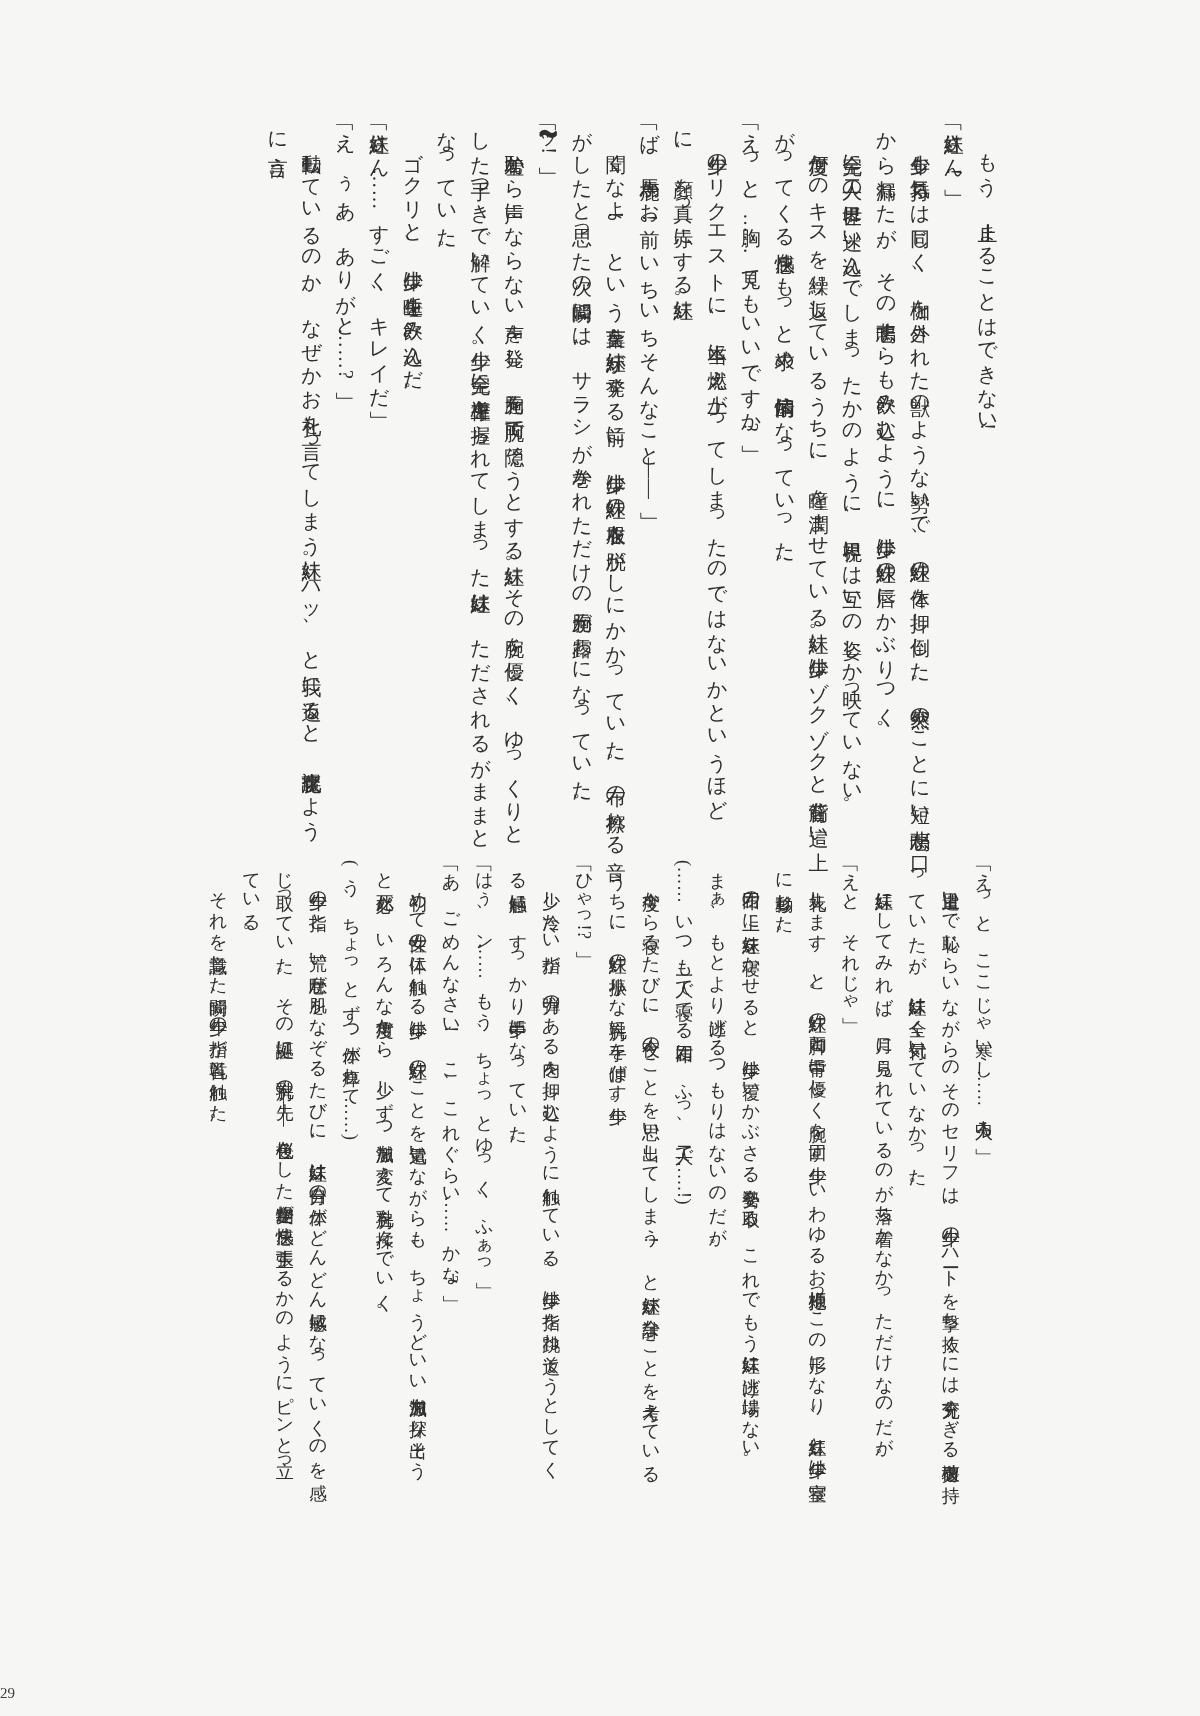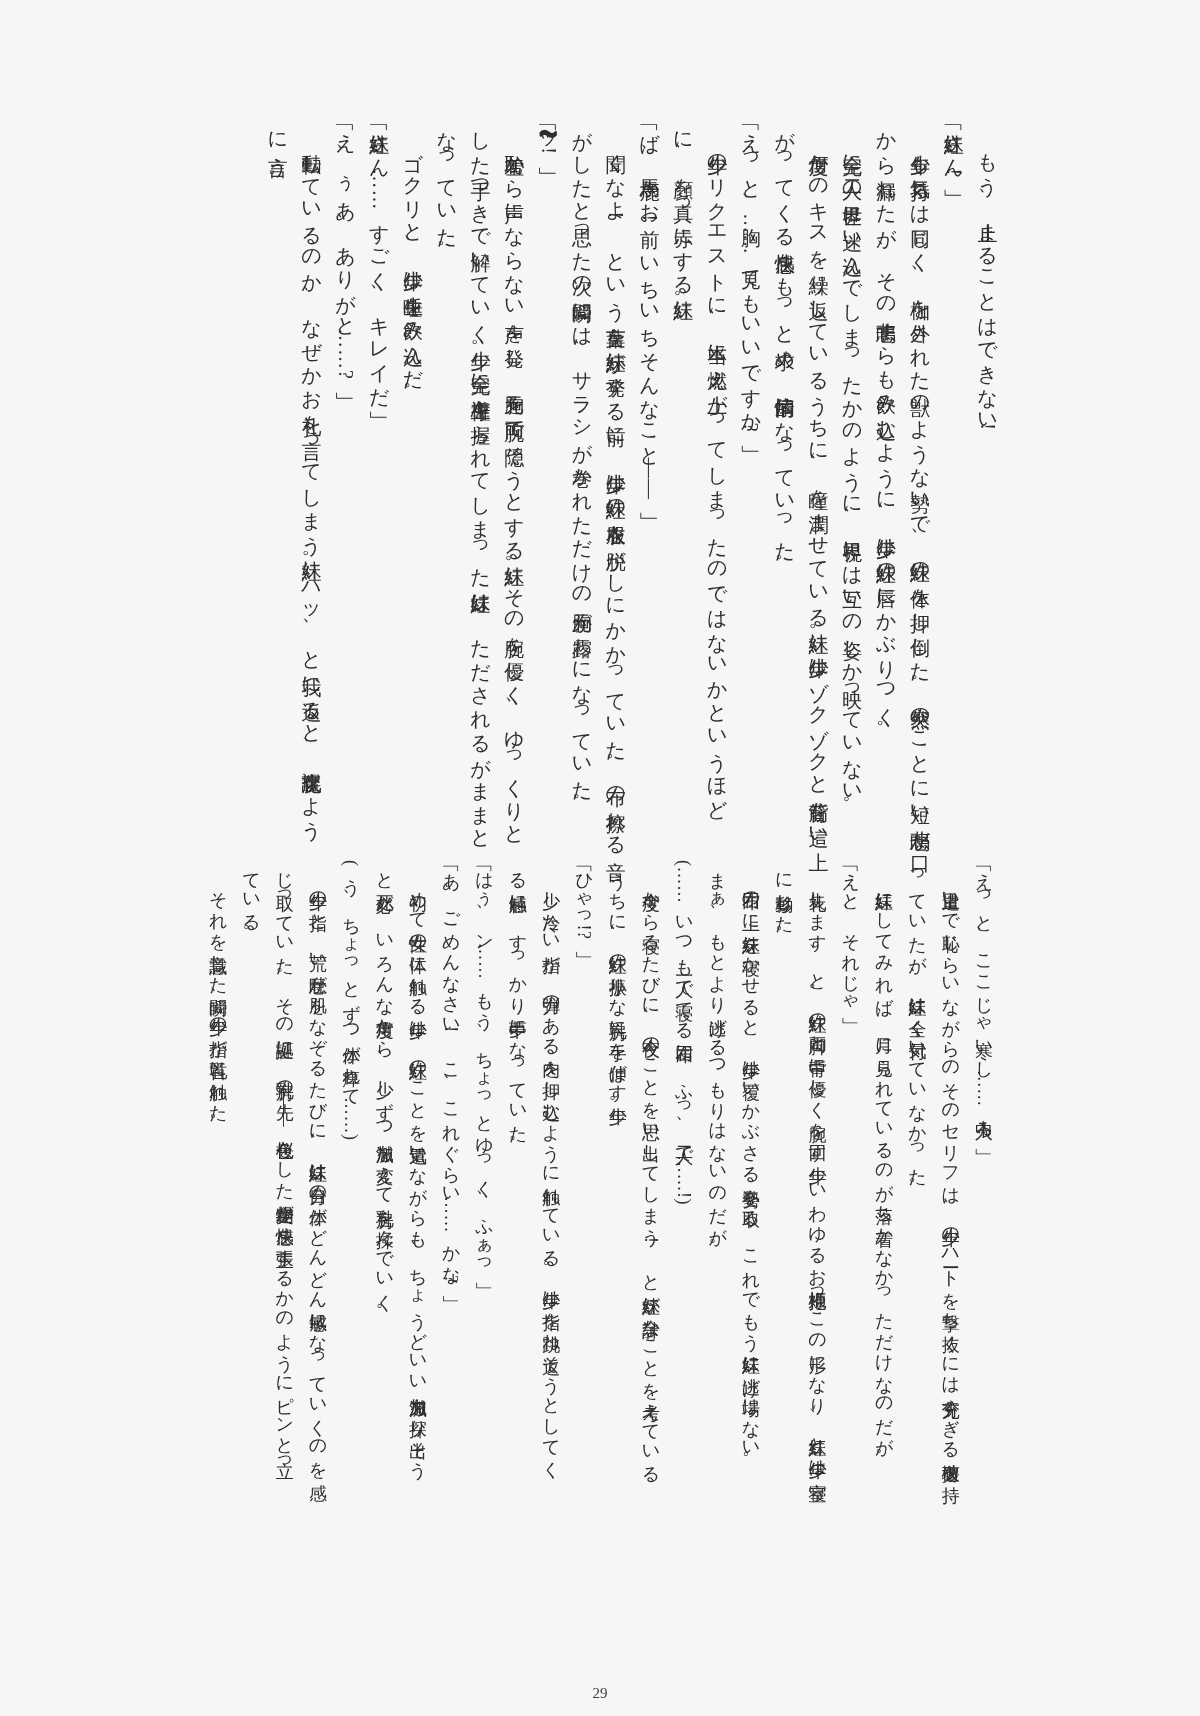--- a/index.html
+++ b/index.html
@@ -41,21 +41,21 @@
     height: 620px;
     font-size: 18px;
     line-height: 1.85;
     letter-spacing: 0.5px;
   }
   .page-number {
     position: absolute;
     left: 0;
     right: 0;
     bottom: 14px;
-    text-align: center;
+    text-align: left;
     font-size: 15px;
     color: #3c3c3c;
     font-family: "Liberation Serif", "DejaVu Serif", serif;
   }
 </style>
 </head>
 <body>
 
 <div class="page">
 

